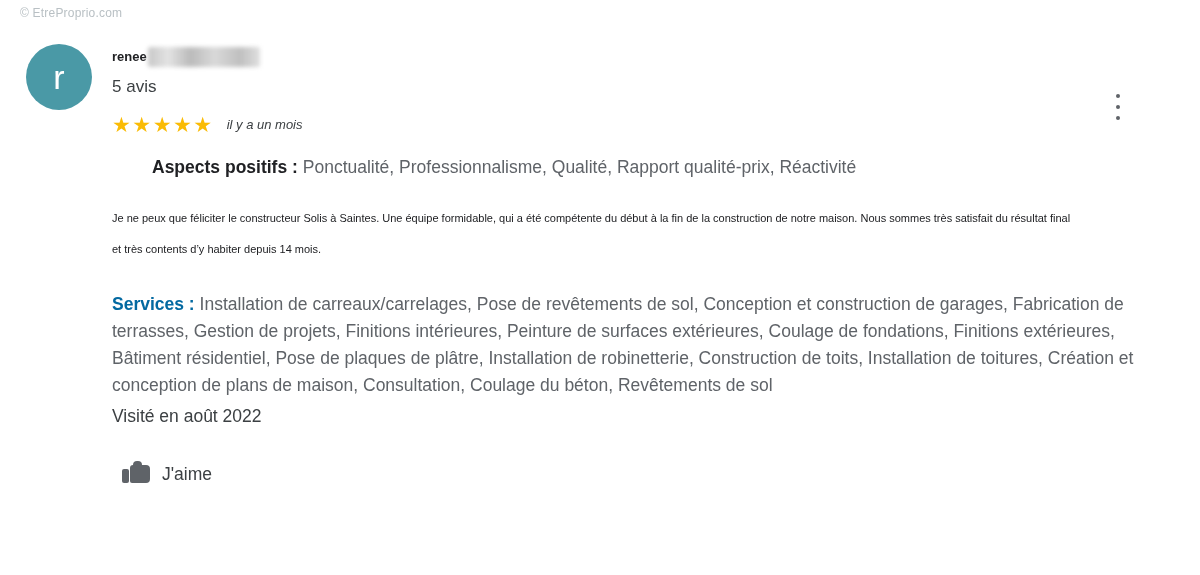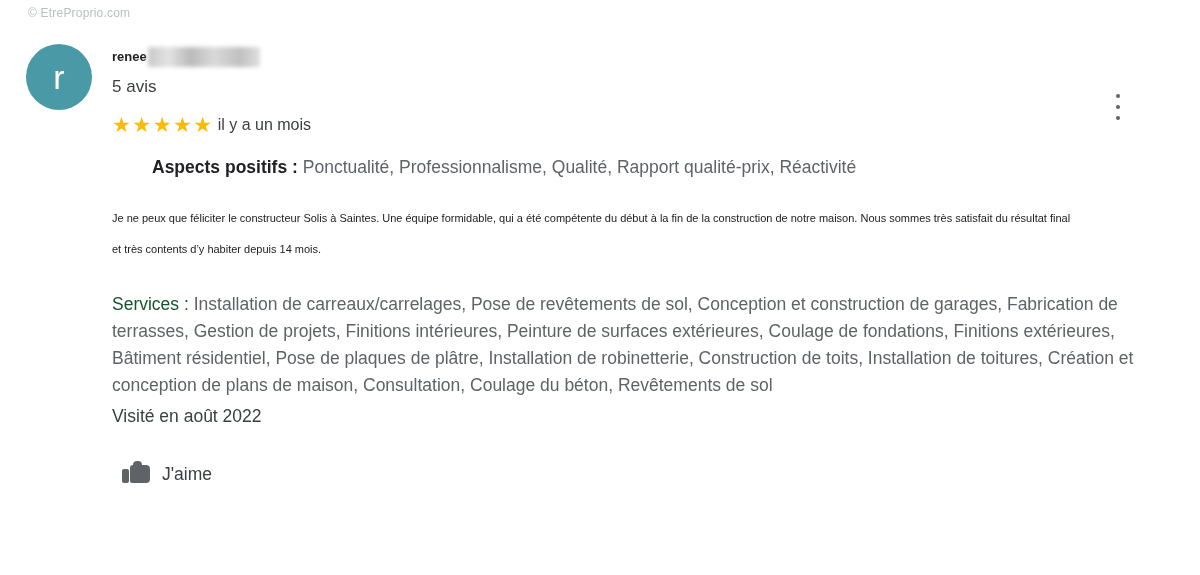--- a/index.html
+++ b/index.html
@@ -12,21 +12,21 @@
     background: #ffffff;
     font-family: "Liberation Sans", sans-serif;
     color: #202124;
     overflow: hidden;
     position: relative;
   }
 
   .watermark {
     position: absolute;
     top: 6px;
-    left: 28px;
+    left: 20px;
     font-size: 12px;
     color: #b9c0c4;
     letter-spacing: 0.2px;
     font-family: "Liberation Sans", sans-serif;
     user-select: none;
   }
 
   .review {
     position: absolute;
     top: 36px;
@@ -126,23 +126,24 @@
   }
 
   .stars {
     color: #fabb05;
     font-size: 21px;
     letter-spacing: 1.5px;
     line-height: 21px;
   }
 
   .time-ago {
-    font-size: 16px;
-    color: #3c4043;
-    margin-left: 4px;
+    font-size: 13px;
+    color: #3c4043;
+    margin-left: 13px;
+    font-style: italic;
   }
 
   .aspects {
     margin-top: 20px;
     font-size: 17.5px;
     line-height: 24px;
     margin-left: 40px;
   }
   .aspects .label {
     font-weight: bold;
@@ -161,22 +162,22 @@
   }
 
   .services {
     margin-top: 26px;
     font-size: 17.5px;
     line-height: 27px;
     color: #5f6368;
     max-width: 1050px;
   }
   .services .label {
-    font-weight: normal;
-    color: #14532d;
+    font-weight: bold;
+    color: #0369a1;
   }
 
   .visit-date {
     font-size: 17.5px;
     color: #3c4043;
     margin-top: 7px;
   }
 
   .like-row {
     display: flex;

